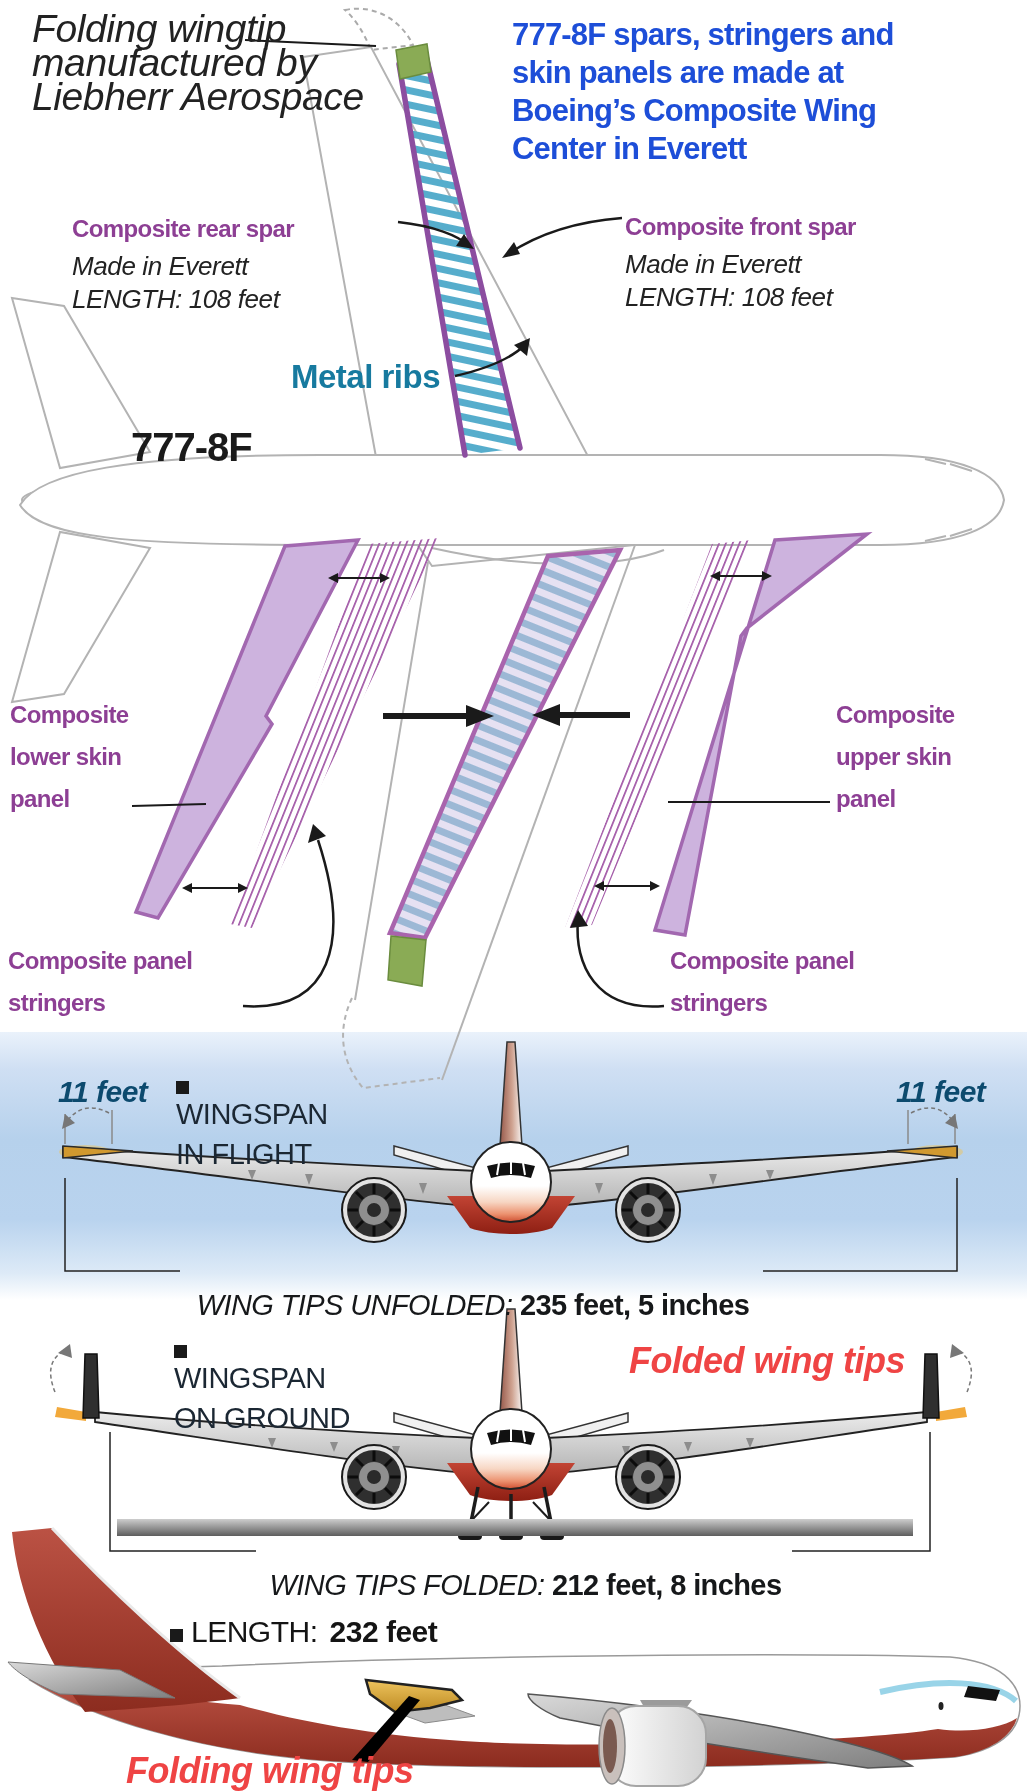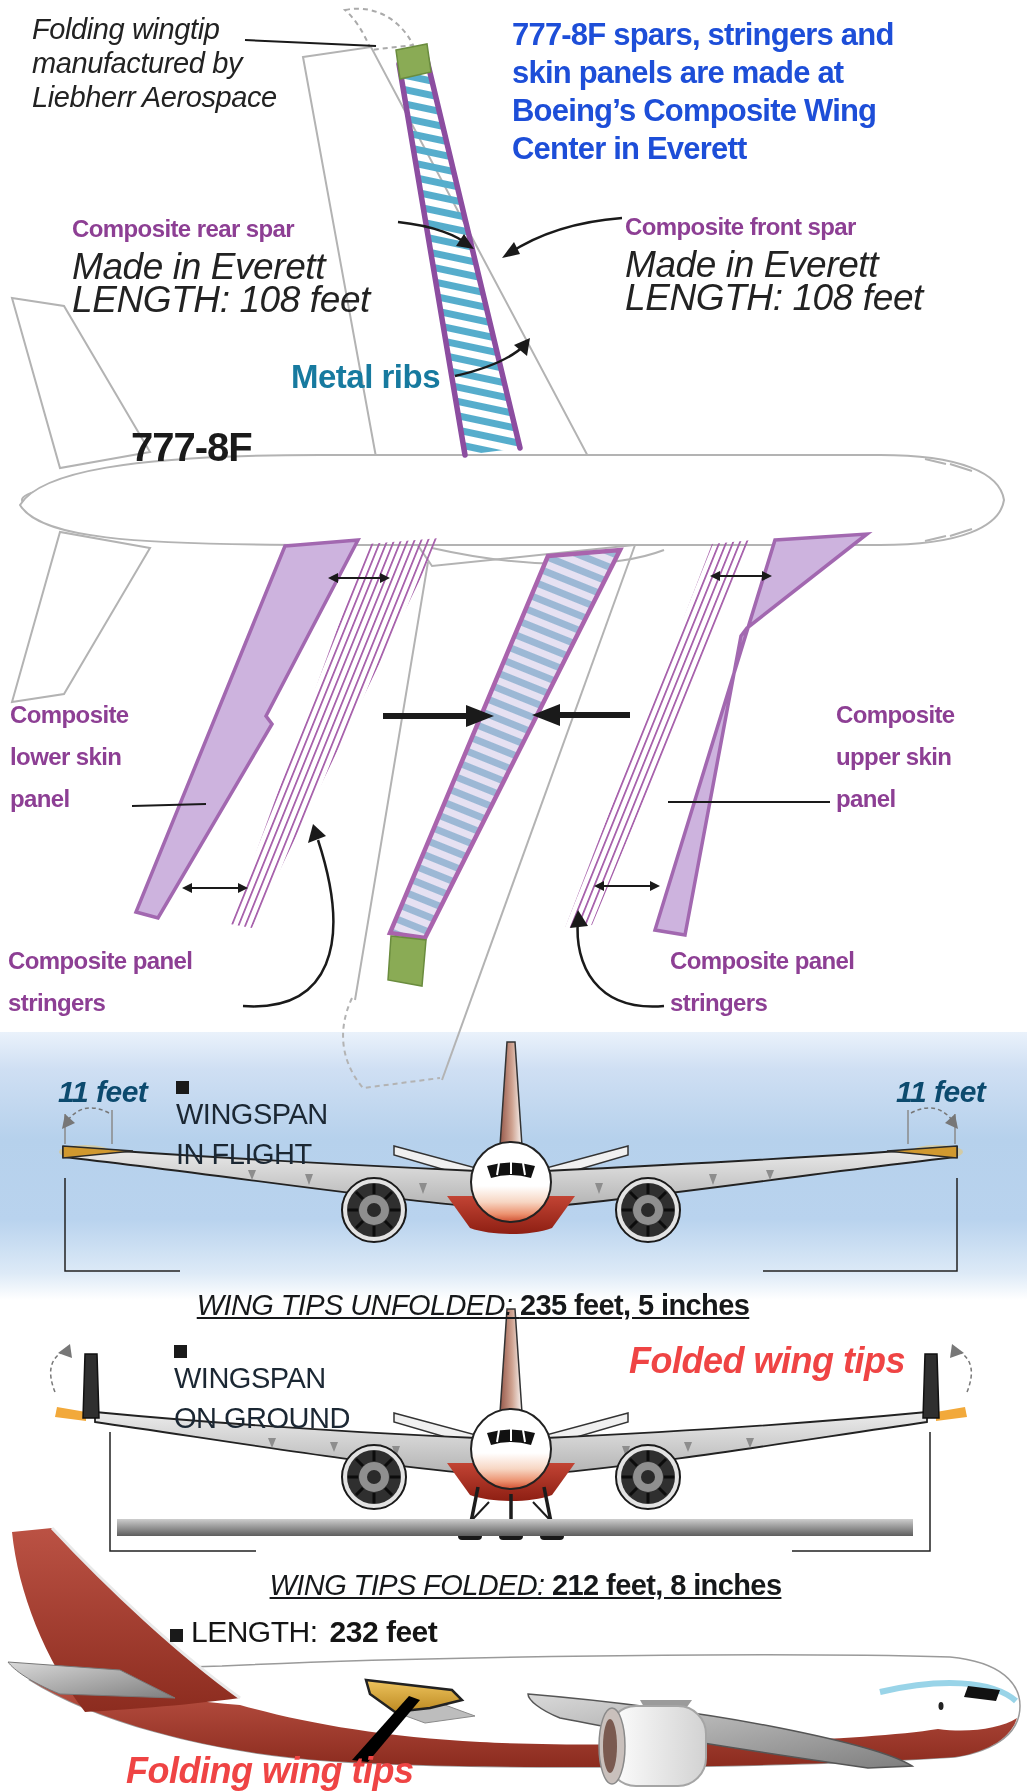--- a/index.html
+++ b/index.html
@@ -4,28 +4,28 @@
 <style>
   html,body{margin:0;padding:0;background:#fff;}
   #stage{position:relative;width:1027px;height:1791px;overflow:hidden;background:#fff;
          font-family:"Liberation Sans",sans-serif;color:#1c1c1c;}
   #band{position:absolute;left:0;top:1032px;width:1027px;height:268px;
         background:linear-gradient(180deg,#eaf2fb 0%,#cfdff3 14%,#b6d1ec 40%,#b9d3ee 70%,#ddeaf7 90%,#ffffff 100%);}
   svg{position:absolute;left:0;top:0;}
   .lbl{position:absolute;white-space:pre-line;line-height:1.18;}
   .purple{color:#8d3f94;font-weight:bold;font-size:24px;line-height:42px;letter-spacing:-0.6px;}
   .teal{color:#177a9f;font-weight:bold;font-size:33px;letter-spacing:-0.5px;}
-  .note{font-style:italic;font-size:37px;line-height:33px;color:#222;letter-spacing:-0.4px;}
+  .note{font-style:italic;font-size:26px;line-height:33px;color:#222;letter-spacing:-0.4px;}
   .headline{font-weight:bold;font-size:31px;line-height:38px;color:#1d4ed8;letter-spacing:-0.8px;}
   .model{font-weight:bold;font-size:40px;color:#1a1a1a;letter-spacing:-1px;}
-  .wingnote{font-style:italic;font-size:29px;line-height:34px;color:#222;letter-spacing:-0.4px;}
+  .wingnote{font-style:italic;font-size:39px;line-height:34px;color:#222;letter-spacing:-0.4px;}
   .tipfeet{font-style:italic;font-weight:bold;font-size:30px;color:#0c4a6e;letter-spacing:-0.5px;}
   .caps{font-size:29px;line-height:40px;color:#1b2733;letter-spacing:-0.5px;display:flex;align-items:flex-start;flex-direction:column;}
   .caps .sq{width:13px;height:13px;background:#1a1a1a;display:inline-block;margin:9px 8px 0 0;flex:0 0 auto;}
-  .measure{font-size:29px;color:#16181a;letter-spacing:-0.6px;text-align:center;text-decoration:underline;}
+  .measure{font-size:29px;color:#16181a;letter-spacing:-0.6px;text-align:center;}
   .measure .pfx{font-style:italic;}
   .measure .val{font-weight:bold;}
   .lenlbl{font-size:30px;color:#141414;letter-spacing:-0.5px;display:flex;align-items:center;}
   .lenlbl .sq{width:13px;height:13px;background:#1a1a1a;display:inline-block;margin:8px 8px 0 0;}
   .lenlbl .val{font-weight:bold;margin-left:12px;}
   .bolditnote{font-style:italic;font-weight:bold;font-size:36px;color:#ef4444;letter-spacing:-0.5px;}
 </style>
 </head>
 <body>
 

